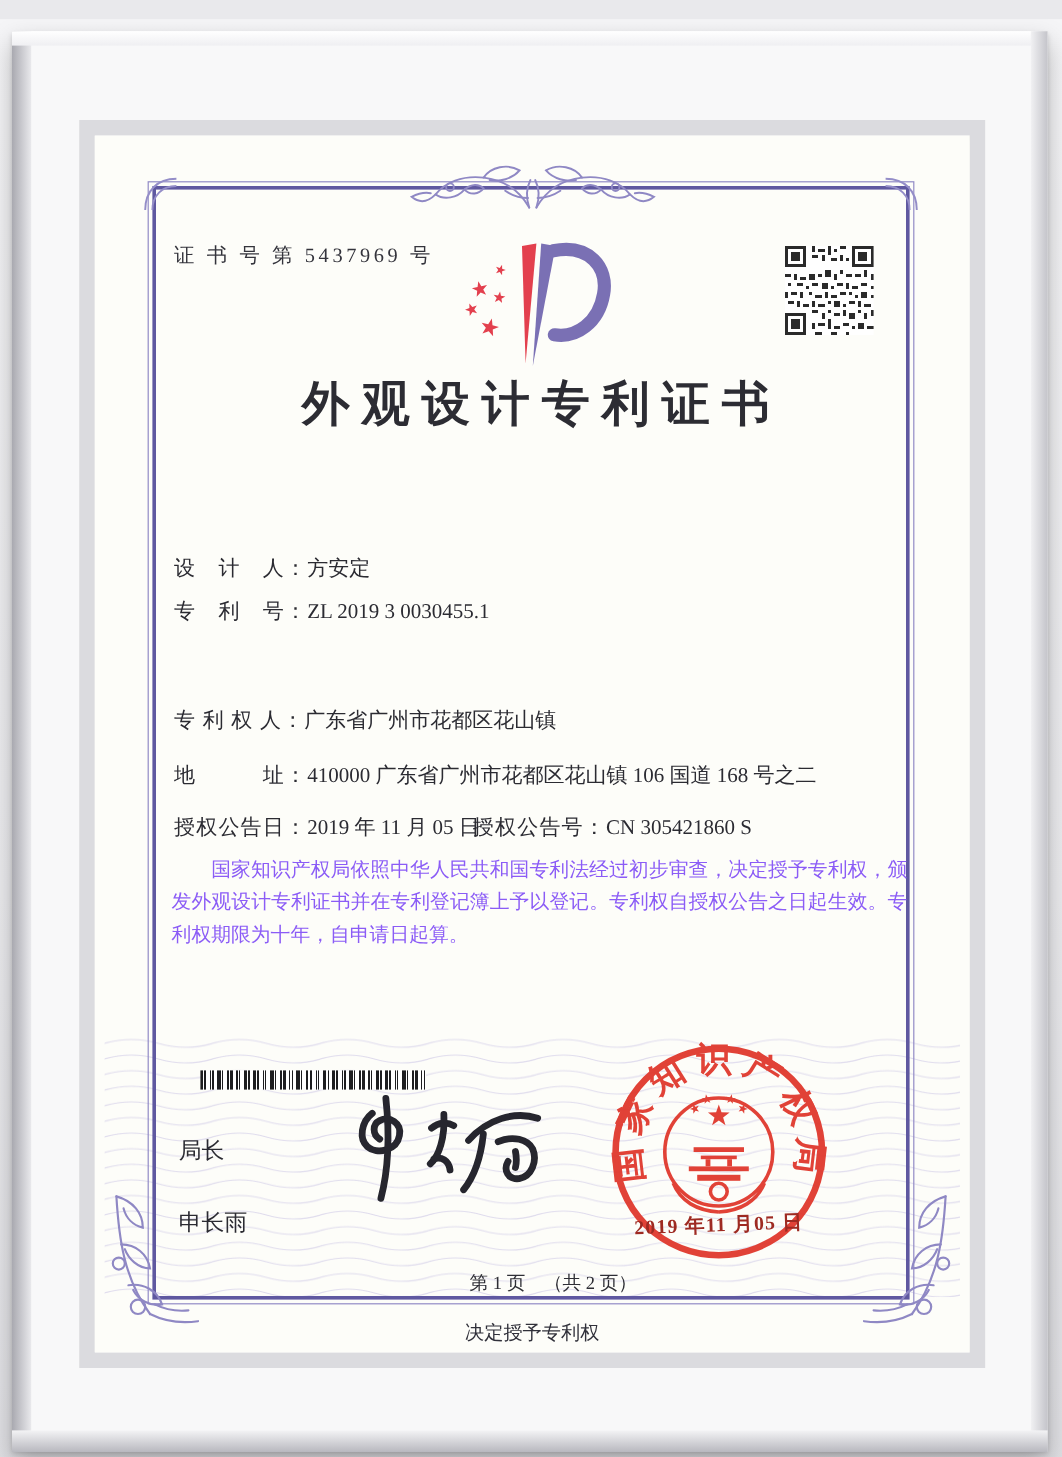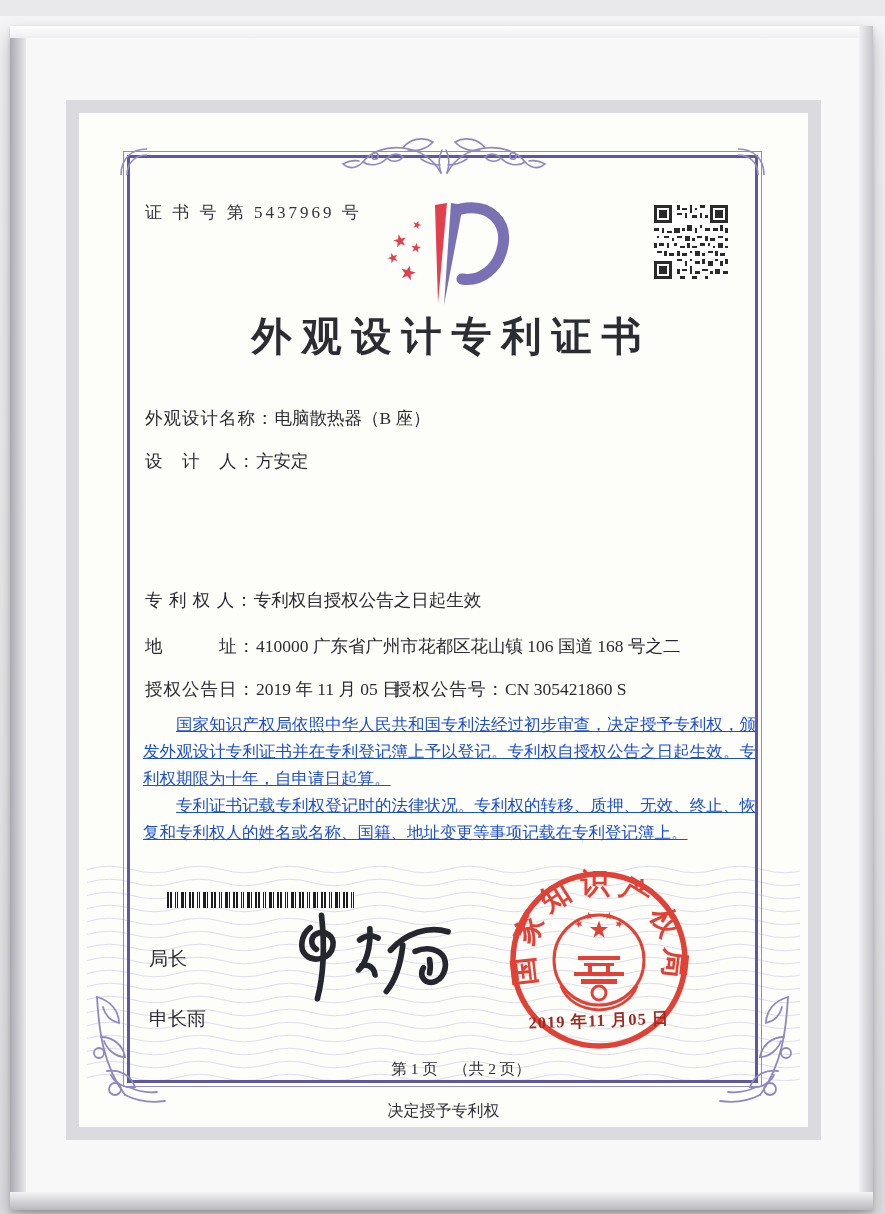--- a/index.html
+++ b/index.html
@@ -26,21 +26,21 @@
   
   .cert-no{position:absolute;left:66px;top:88px;font-size:17px;letter-spacing:3px;color:#34343c;z-index:2;}
   .logo{position:absolute;left:302px;top:82px;width:135px;height:118px;z-index:2;}
   .qr{position:absolute;left:575px;top:90px;width:74px;height:78px;z-index:2;}
   .title{position:absolute;left:0;right:0;top:196px;text-align:center;font-size:40px;font-weight:bold;
          letter-spacing:10px;color:#2c2c33;z-index:2;padding-left:16px;}
   .frow{position:absolute;left:66px;right:56px;font-size:17.5px;z-index:2;white-space:nowrap;}
   .flabel{letter-spacing:1px;}
   .grant2{position:absolute;left:249px;top:0;}
   .paras{position:absolute;left:64px;right:52px;top:598px;font-size:16.5px;line-height:27px;
-         text-align:justify;color:#1d4ed8;z-index:2;text-decoration:underline;}
+         text-align:justify;color:#8b5cf6;z-index:2;}
   .paras p{margin:0;text-indent:2em;}
   .barcode{position:absolute;left:88px;top:779px;width:188px;height:16px;z-index:2;
     background:repeating-linear-gradient(90deg,#1d1d1f 0 2px,#fff 2px 3px,#1d1d1f 3px 5px,#fff 5px 8px,
       #1d1d1f 8px 9px,#fff 9px 10px,#1d1d1f 10px 11px,#fff 11px 14px,#1d1d1f 14px 17px,#fff 17px 18px,
       #1d1d1f 18px 19px,#fff 19px 22px);}
   .officer-title{position:absolute;left:70px;top:833px;font-size:19px;z-index:2;}
   .officer-name{position:absolute;left:70px;top:893px;font-size:19px;z-index:2;}
   .signature{position:absolute;left:190px;top:790px;width:210px;height:108px;z-index:2;}
   .seal{position:absolute;left:420px;top:747px;width:200px;height:200px;z-index:3;}
   .seal svg{position:absolute;inset:0;opacity:.92;}
@@ -149,42 +149,41 @@
                    M1 12h1v1H1z M4 12h2v1H4z M7 13h1v1H7z M9 12h2v1H9z M12 12h2v2h-2z M15 13h1v1h-1z M17 12h2v1h-2z M20 12h1v2h-1z M22 13h2v1h-2z M25 12h2v1h-2z M28 13h1v1h-1z
                    M0 15h1v2H0z M2 15h2v1H2z M5 15h1v2H5z M8 15h1v1H8z M10 16h2v1h-2z M13 15h1v2h-1z M15 16h2v1h-2z M18 15h2v1h-2z M21 15h1v1h-1z M23 16h1v1h-1z M25 15h2v2h-2z M28 16h1v1h-1z
                    M1 18h2v1H1z M4 18h1v2H4z M6 19h2v1H6z M9 18h1v2H9z M11 19h2v1h-2z M14 18h1v1h-1z M16 18h2v2h-2z M19 19h1v1h-1z M21 18h2v1h-2z M24 18h1v2h-1z M26 19h2v1h-2z
                    M9 21h2v1H9z M12 22h1v2h-1z M14 21h1v1h-1z M16 22h2v1h-2z M19 21h1v2h-1z M21 22h2v2h-2z M24 21h1v1h-1z M26 22h1v2h-1z M28 21h1v2h-1z
                    M9 25h1v2H9z M11 25h2v1h-2z M14 24h1v3h-1z M16 26h2v1h-2z M19 25h2v1h-2z M22 26h1v1h-1z M24 25h2v2h-2z M27 26h2v1h-2z M10 28h2v1h-2z M15 28h2v1h-2z M20 28h1v1h-1z"></path>
         </g>
       </svg>
 
       <div class="title">外观设计专利证书</div>
 
-      <div class="frow" style="top:293px">
-        <span class="flabel">外观设计名称：</span><span class="fvalue">电脑散热器（B 座）</span>
-      </div>
-      <div class="frow" style="top:336px">
+      <div class="frow" style="top:348px">
         <span class="flabel">设　计　人：</span><span class="fvalue">方安定</span>
       </div>
+      <div class="frow" style="top:384px">
+        <span class="flabel">专　利　号：</span><span class="fvalue">ZL 2019 3 0030455.1</span>
+      </div>
       <div class="frow" style="top:475px">
-        <span class="flabel">专 利 权 人：</span><span class="fvalue">专利权自授权公告之日起生效</span>
+        <span class="flabel">专 利 权 人：</span><span class="fvalue">广东省广州市花都区花山镇</span>
       </div>
       <div class="frow" style="top:521px">
         <span class="flabel">地　　　址：</span><span class="fvalue">410000 广东省广州市花都区花山镇 106 国道 168 号之二</span>
       </div>
       <div class="frow" style="top:564px">
         <span class="flabel">授权公告日：</span><span>2019 年 11 月 05 日</span>
         <span class="grant2">
           <span class="flabel">授权公告号：</span><span>CN 305421860 S</span>
         </span>
       </div>
 
       <div class="paras">
         <p>国家知识产权局依照中华人民共和国专利法经过初步审查，决定授予专利权，颁发外观设计专利证书并在专利登记簿上予以登记。专利权自授权公告之日起生效。专利权期限为十年，自申请日起算。</p>
-        <p>专利证书记载专利权登记时的法律状况。专利权的转移、质押、无效、终止、恢复和专利权人的姓名或名称、国籍、地址变更等事项记载在专利登记簿上。</p>
       </div>
 
       <div class="barcode"></div>
 
       <div class="officer-title">局长</div>
       <div class="officer-name">申长雨</div>
       <svg class="signature" viewBox="0 0 200 105">
         <g fill="none" stroke="#26262e" stroke-width="5.5" stroke-linecap="round" stroke-linejoin="round">
           <path d="M38 24 C29 31 27 45 34 51 C42 58 58 54 60 42 C62 32 52 26 44 30 C38 33 38 41 44 45"></path>
           <path d="M49 12 C52 40 52 66 45 93"></path>

